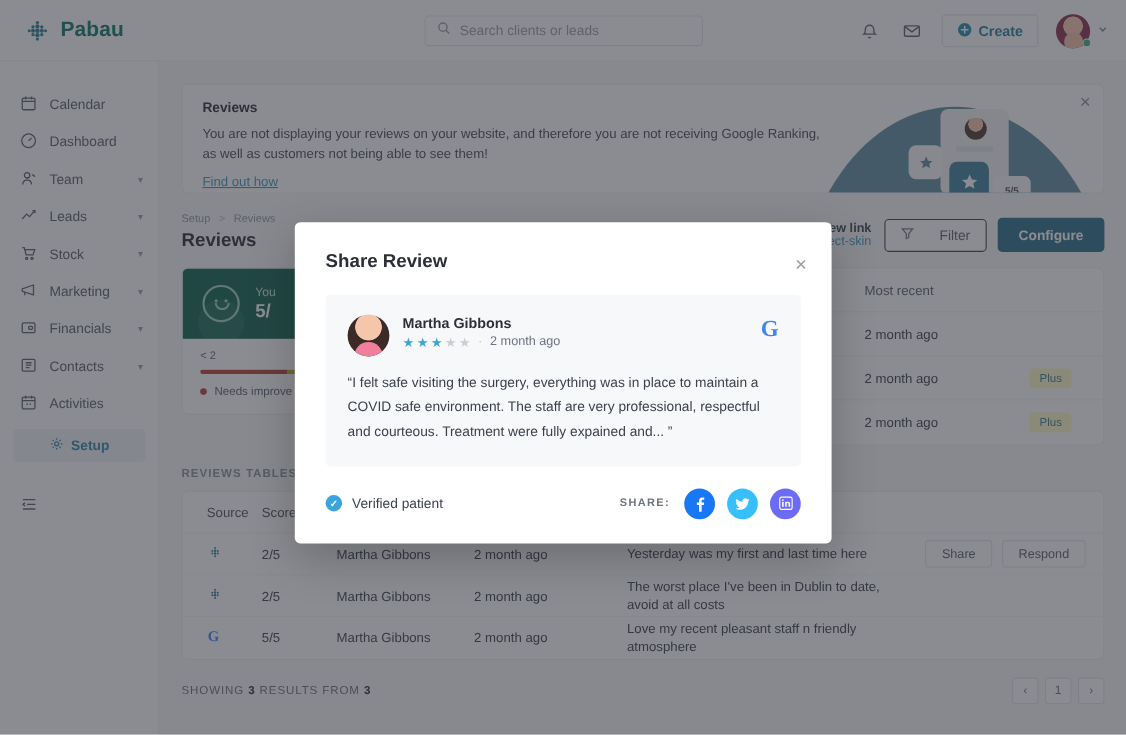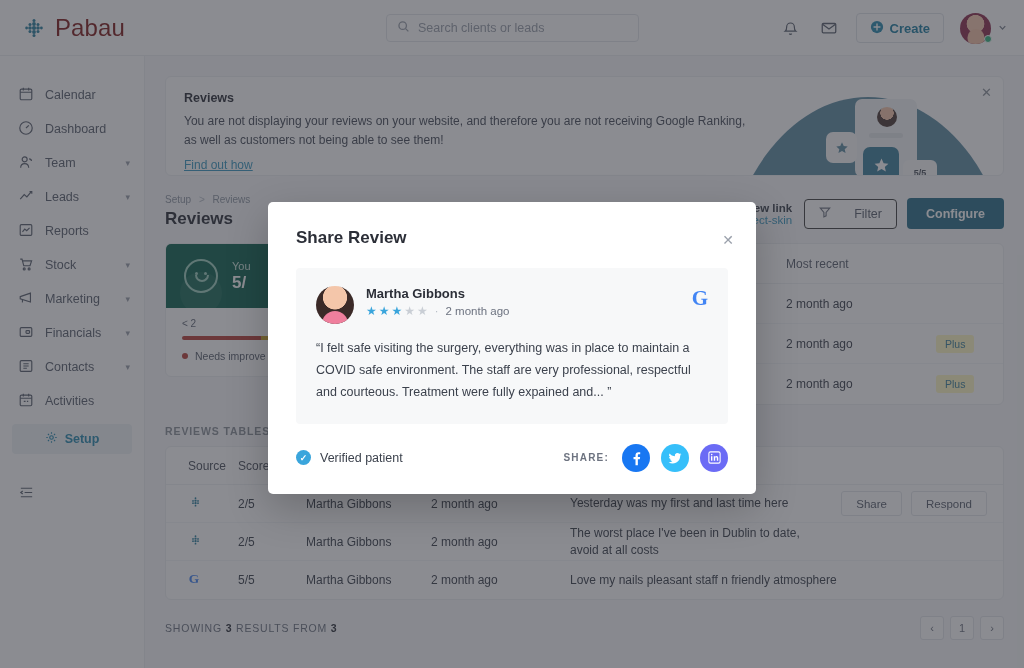--- a/index.html
+++ b/index.html
@@ -15,21 +15,21 @@
   .app-base { position: absolute; inset: 0; background: #ffffff; }
 
   
   .topbar {
     position: absolute; top: 0; left: 0; right: 0; height: 56px;
     background: #ffffff; border-bottom: 1px solid #eceef1;
     display: flex; align-items: center;
   }
   .brand { display: flex; align-items: center; gap: 9px; width: 145px; padding-left: 22px; }
   .brand-mark { width: 24px; height: 24px; position: relative; }
-  .brand-name { font-size: 24px; font-weight: 400; color: #7f1d1d; letter-spacing: .1px; }
+  .brand-name { font-size: 19px; font-weight: 700; color: #0f766e; letter-spacing: .1px; }
 
   .search-wrap { position: absolute; left: 386px; top: 14px; width: 253px; height: 28px; }
   .search-box {
     width: 100%; height: 100%;
     border: 1px solid #e4e7eb; border-radius: 4px; background: #fff;
     display: flex; align-items: center; gap: 8px; padding: 0 10px; justify-content: space-between;
   }
   .search-box input {
     border: 0; outline: 0; font-size: 12.5px; color: #646b79;
     font-family: "Liberation Sans", sans-serif; width: 100%; background: transparent;
@@ -380,27 +380,20 @@
         <span class="nav-label">Team</span>
         <span class="chev">▾</span>
       </div>
       <div class="nav-item">
         <span><svg width="16" height="16" viewBox="0 0 18 18" fill="none" stroke="#5a616e" stroke-width="1.3">
               <path d="M2.5 12.5L7 7.5l3 2.6 5-6"></path>
               <path d="M13 4h2.5v2.5"></path>
             </svg></span>
         <span class="nav-label">Leads</span>
         <span class="chev">▾</span>
-      </div>
-      <div class="nav-item">
-        <span><svg width="16" height="16" viewBox="0 0 18 18" fill="none" stroke="#5a616e" stroke-width="1.3">
-              <rect x="2.5" y="3" width="13" height="12" rx="1.3"></rect>
-              <path d="M5 11l2.6-3 2.2 1.8L13 6.5"></path>
-            </svg></span>
-        <span class="nav-label">Reports</span>
       </div>
       <div class="nav-item">
         <span><svg width="16" height="16" viewBox="0 0 18 18" fill="none" stroke="#5a616e" stroke-width="1.3">
               <path d="M2.5 3.5h2l2 7.5h7l1.8-5.5H5.5"></path>
               <circle cx="7" cy="14.5" r="1.1"></circle>
               <circle cx="12.5" cy="14.5" r="1.1"></circle>
             </svg></span>
         <span class="nav-label">Stock</span>
         <span class="chev">▾</span>
       </div>
@@ -632,21 +625,21 @@
         <div class="tr trow">
           <span class="c-source">
             <svg width="15" height="15" viewBox="0 0 18 18">
                 <text x="1" y="14" font-family="Liberation Serif, serif" font-size="16" font-weight="bold" fill="#4285f4">G</text>
               </svg>
           </span>
           <span class="c-score">5/5</span>
           <span class="c-name">Martha Gibbons</span>
           <span class="c-date">2 month ago</span>
           <span class="c-for"><span class="mini-avatar c"></span></span>
-          <span class="c-msg">Love my nails pleasant staff n friendly atmosphere</span>
+          <span class="c-msg">Love my recent pleasant staff n friendly atmosphere</span>
           <span class="c-act"></span>
         </div>
       </div>
 
       <div class="footer">
         <div class="showing">
           <span>SHOWING</span>
           <b>3</b>
           <span>RESULTS FROM</span>
           <b>3</b>

